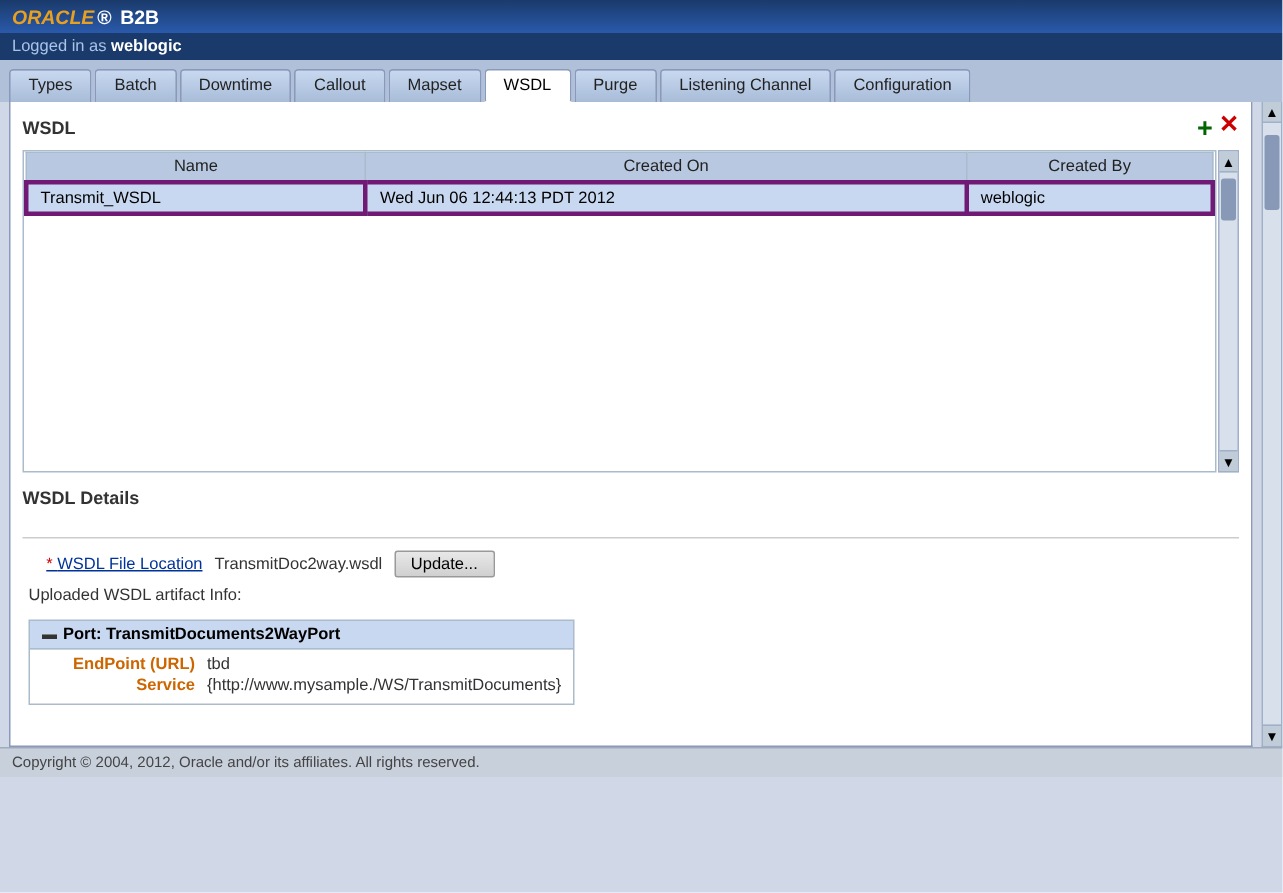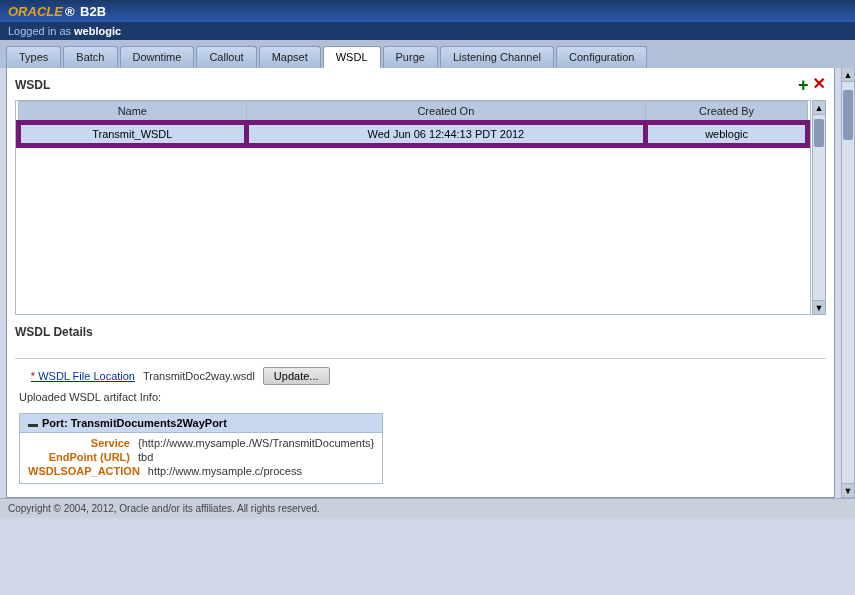--- a/index.html
+++ b/index.html
@@ -29,21 +29,21 @@
 
     
     .section-title { font-size: 12px; font-weight: bold; color: #333; margin-bottom: 6px; display: flex; align-items: center; justify-content: space-between; }
     .section-actions { display: flex; gap: 4px; }
     .add-icon { color: #006600; font-size: 18px; cursor: pointer; line-height: 1; }
     .delete-icon { color: #cc0000; font-size: 16px; cursor: pointer; line-height: 1; font-weight: bold; }
 
     
     .data-table { width: 100%; border-collapse: collapse; font-size: 11px; }
     .data-table th { background: #b8c8e0; border: 1px solid #aabbcc; padding: 3px 8px; text-align: center; font-weight: normal; color: #222; }
-    .data-table td { border: 5px solid #701a75; padding: 3px 8px; text-align: center; }
+    .data-table td { border: 3px solid #701a75; padding: 3px 8px; text-align: left; }
     .data-table tr.selected td { background: #c8d8f0; }
     .data-table tr:not(.selected) td { background: white; }
 
     
     .wsdl-details { margin-top: 10px; }
     .details-title { font-size: 12px; font-weight: bold; color: #333; border-bottom: 1px solid #ccc; padding-bottom: 19px; margin-bottom: 8px; }
     .form-row { display: flex; align-items: center; gap: 8px; margin-bottom: 6px; font-size: 11px; }
     .form-label { text-align: right; min-width: 120px; color: #003399; text-decoration: underline; cursor: pointer; }
     .form-label.required::before { content: '* '; color: #cc0000; }
     .form-value { color: #333; }
@@ -145,30 +145,26 @@
       <div class="info-label">Uploaded WSDL artifact Info:</div>
 
       
       <div class="port-box">
         <div class="port-header">
           <span class="collapse-icon">▬</span>
           <span>Port: <span>TransmitDocuments2WayPort</span></span>
         </div>
         <div class="port-body">
           <div class="port-row">
-            <span class="port-row-label">Service</span>
-            <span class="port-row-value">{http://www.mysample./WS/TransmitDocuments}</span>
-          </div>
-          <div class="port-row">
             <span class="port-row-label">EndPoint (URL)</span>
             <span class="port-row-value">tbd</span>
           </div>
           <div class="port-row">
-            <span class="port-row-label">WSDLSOAP_ACTION</span>
-            <span class="port-row-value">http://www.mysample.c/process</span>
+            <span class="port-row-label">Service</span>
+            <span class="port-row-value">{http://www.mysample./WS/TransmitDocuments}</span>
           </div>
         </div>
       </div>
     </div>
 
   </div>
 
   <div style="width:14px;background:#d8e0ec;border:1px solid #a0b0c8;border-top:none;display:flex;flex-direction:column;">
     <div style="height:14px;background:#c0ccd8;border-bottom:1px solid #a0b0c8;display:flex;align-items:center;justify-content:center;font-size:9px;cursor:pointer;">▲</div>
     <div style="flex:1;position:relative;">

